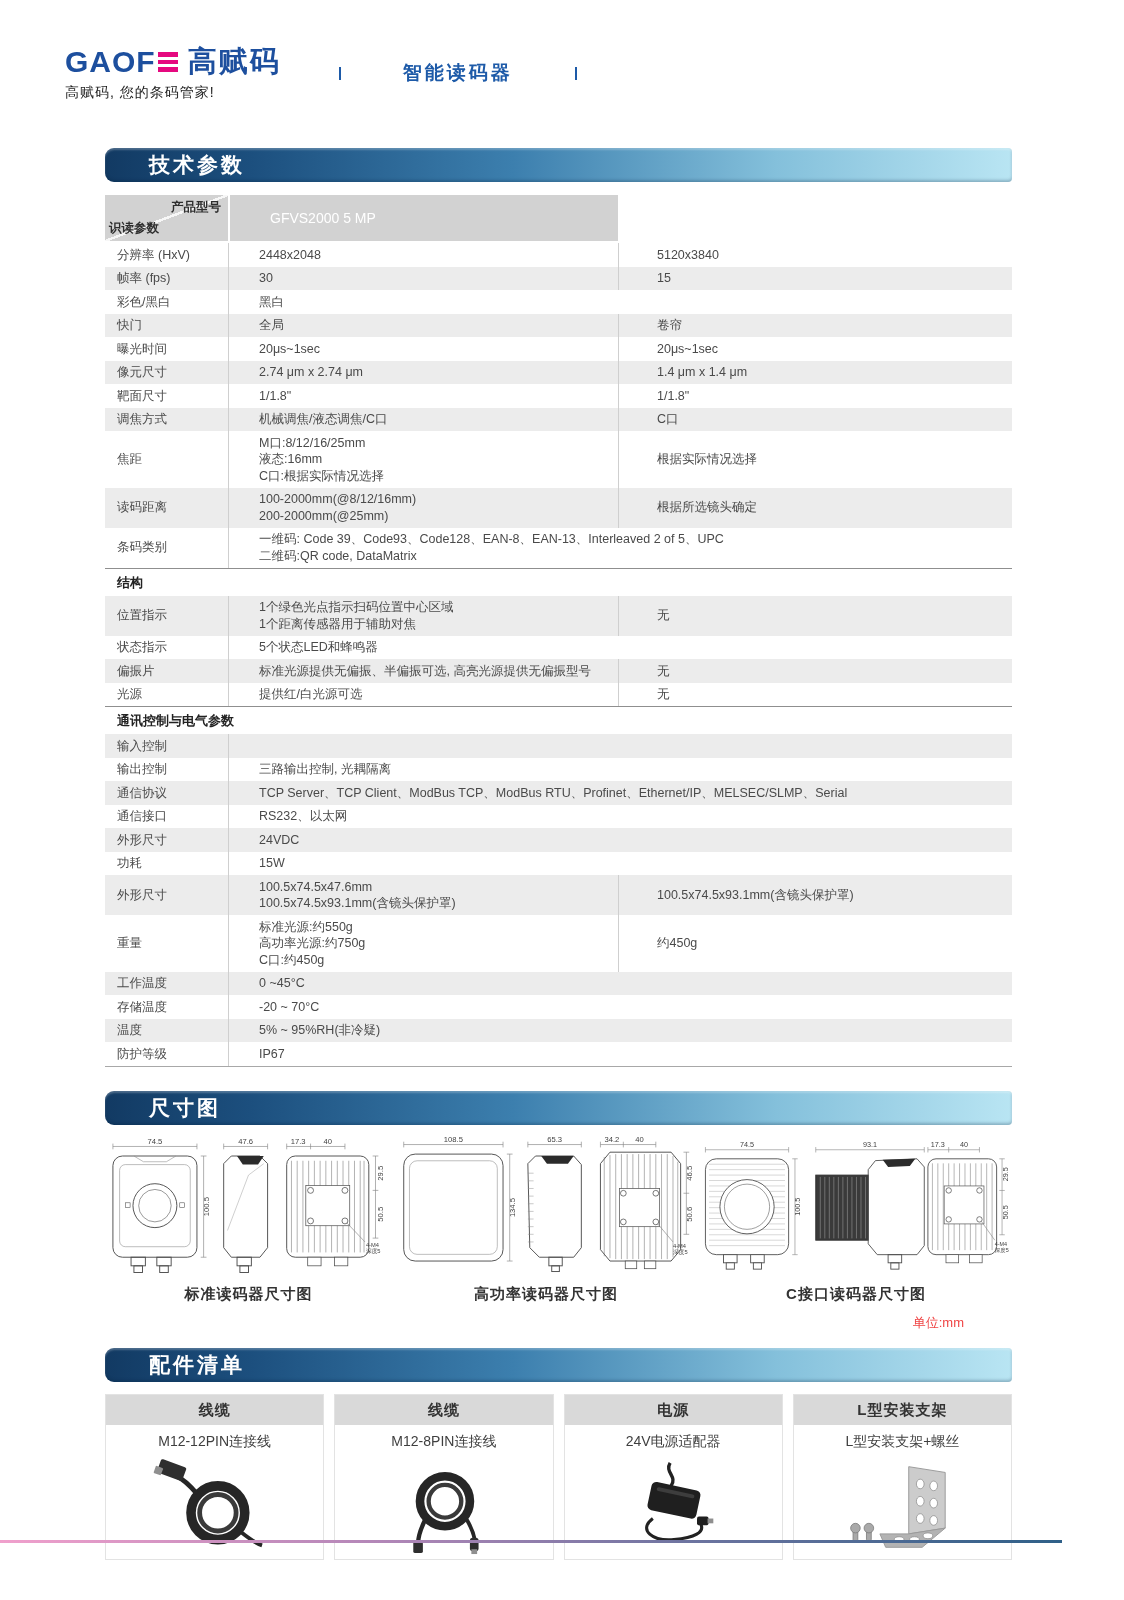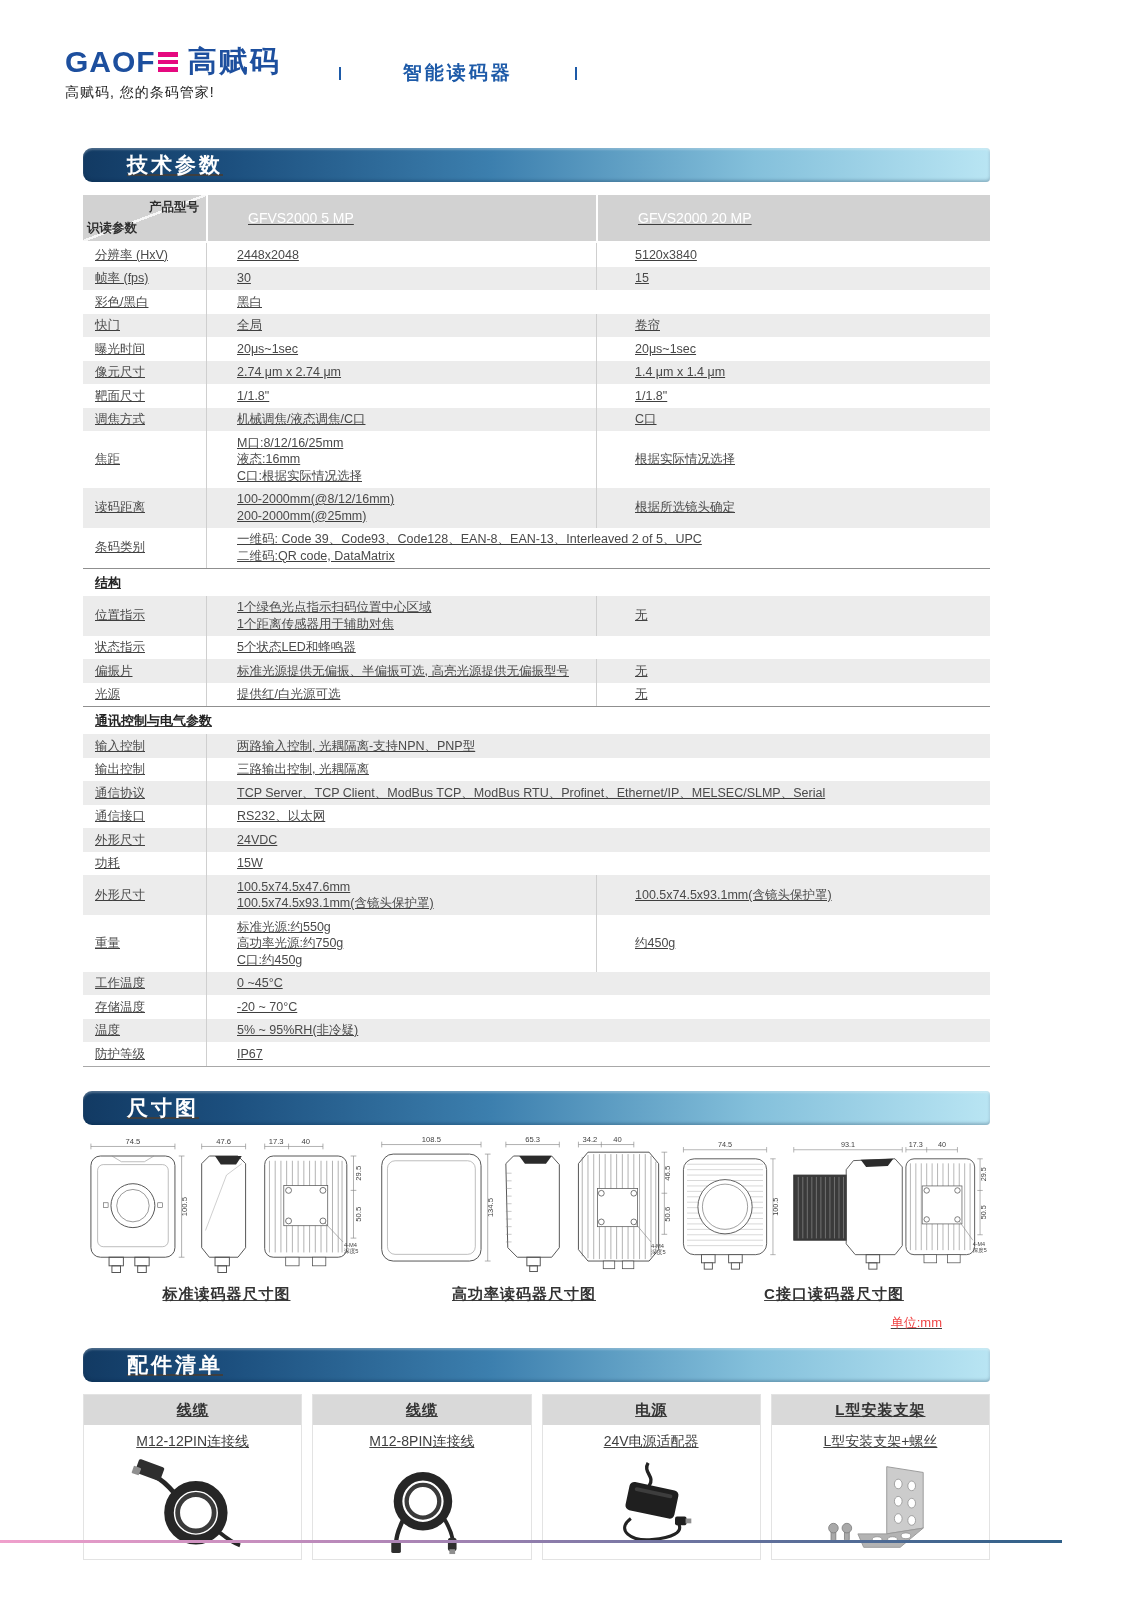--- a/index.html
+++ b/index.html
@@ -13,21 +13,21 @@
   .logo-gaof{font-size:30px;font-weight:bold;color:#1d4f9e;letter-spacing:1px;}
   .logo-bars{display:inline-flex;flex-direction:column;gap:3px;margin:0 4px 0 2px;}
   .logo-bars i{display:block;width:20px;height:4.5px;background:#e5097f;}
   .logo-cn{font-size:29px;font-weight:bold;color:#1d4f9e;margin-left:6px;letter-spacing:2px;}
   .tagline{font-size:14px;color:#222;margin-top:2px;letter-spacing:1px;}
   .doc-subtitle{display:flex;align-items:center;margin:18px 0 0 58px;}
   .vsep{display:inline-block;width:2px;height:13px;background:#1d5aa8;}
   .subtitle-text{font-size:19px;font-weight:bold;color:#1d5aa8;letter-spacing:3px;margin:0 62px;}
 
   
-  .content{width:907px;margin-left:83px;text-decoration:underline;}
+  .content{width:907px;margin-left:105px;}
   .banner{height:34px;border-radius:9px 4px 4px 9px;
     background:linear-gradient(90deg,#123a63 0%,#1c4f7e 16%,#3c7fae 45%,#84c0db 74%,#b9e5f3 100%);
     box-shadow:inset 0 2px 2px rgba(255,255,255,.25), inset 0 -2px 3px rgba(0,30,60,.25);
     color:#fff;font-size:21px;font-weight:bold;line-height:34px;padding-left:44px;letter-spacing:3px;}
   .banner-tech{margin-top:46px;}
   .banner-dims{margin-top:24px;}
   .banner-acc{margin-top:16px;}
 
   
   .spec-table{margin-top:13px;border-bottom:1px solid #a8a8a8;}
@@ -100,21 +100,20 @@
       <span>技术参数</span>
     </div>
 
     <div class="spec-table">
       <div class="spec-header">
         <div class="corner-cell">
           <span class="corner-top">产品型号</span>
           <span class="corner-bottom">识读参数</span>
         </div>
         <div class="col-cell c1">GFVS2000 5 MP</div>
-        <div class="col-cell c2">GFVS2000 20 MP</div>
       </div>
       <div id="spec-rows">
           <div class="spec-row">
             <div class="cell label">分辨率 (HxV)</div>
             <div class="cell v1">2448x2048</div>
             <div class="cell v2">5120x3840</div>
           </div>
           <div class="spec-row shade">
             <div class="cell label">帧率 (fps)</div>
             <div class="cell v1">30</div>
@@ -184,21 +183,20 @@
             <div class="cell v2">无</div>
           </div>
           <div class="spec-row">
             <div class="cell label">光源</div>
             <div class="cell v1">提供红/白光源可选</div>
             <div class="cell v2">无</div>
           </div>
           <div class="spec-section">通讯控制与电气参数</div>
           <div class="spec-row shade">
             <div class="cell label">输入控制</div>
-            <div class="cell span2">两路输入控制, 光耦隔离-支持NPN、PNP型</div>
           </div>
           <div class="spec-row">
             <div class="cell label">输出控制</div>
             <div class="cell span2">三路输出控制, 光耦隔离</div>
           </div>
           <div class="spec-row shade">
             <div class="cell label">通信协议</div>
             <div class="cell span2">TCP Server、TCP Client、ModBus TCP、ModBus RTU、Profinet、Ethernet/IP、MELSEC/SLMP、Serial</div>
           </div>
           <div class="spec-row">

